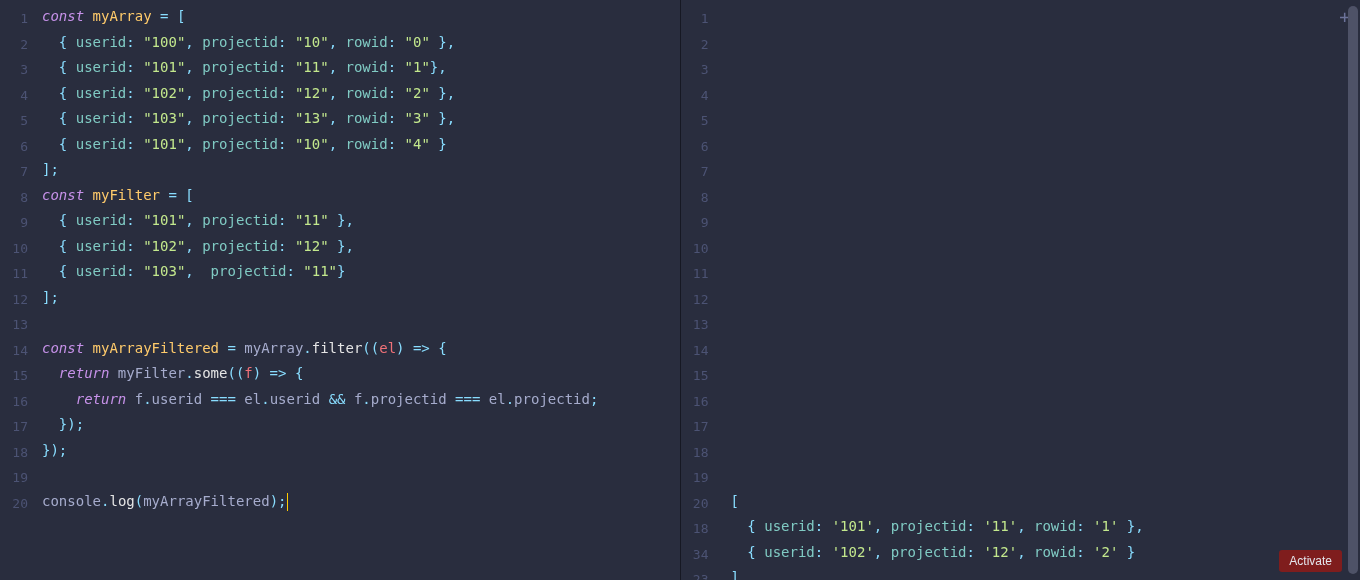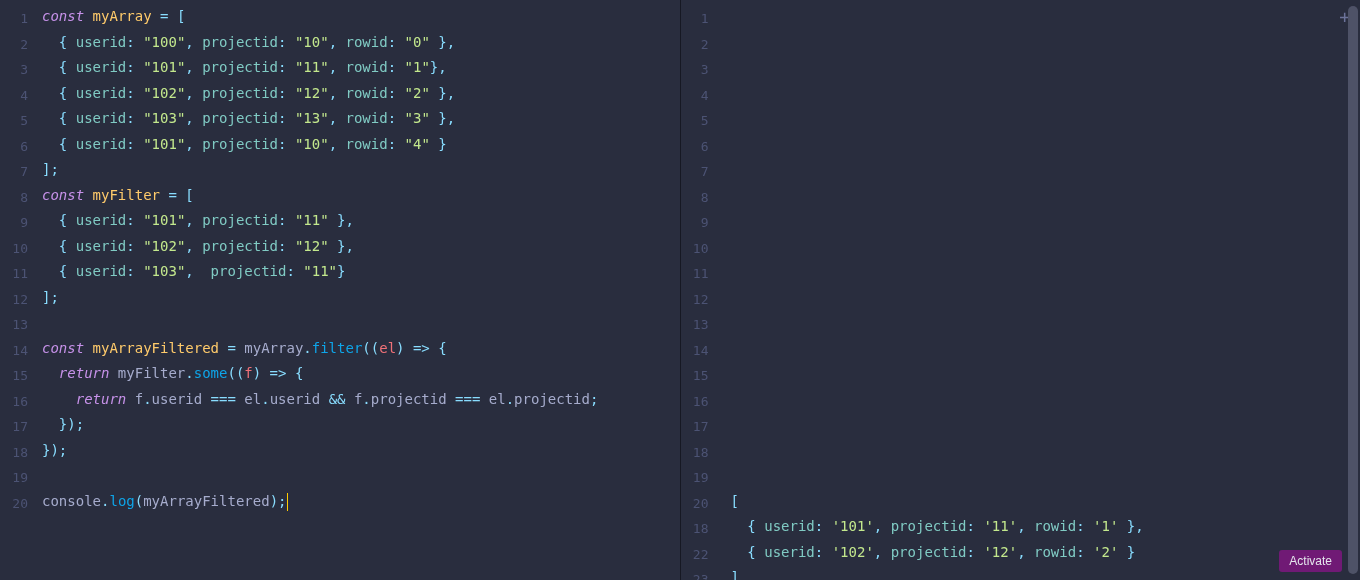--- a/index.html
+++ b/index.html
@@ -44,21 +44,21 @@
     height: 25.5px;
     line-height: 25.5px;
   }
   
   .kw  { color: #c792ea; font-style: italic; }
   .var { color: #f07178; }
   .def { color: #ffcb6b; }
   .op  { color: #89ddff; }
   .pun { color: #89ddff; }
   .str { color: #c3e88d; }
-  .fn  { color: #0ea5e9; }
+  .fn  { color: #e5e5e5; }
   .id  { color: #a6accd; }
   .prop{ color: #80cbc4; }
   .cursor {
     border-left: 1px solid #ffcc00;
     margin-left: 1px;
     display: inline-block;
     height: 18px;
     vertical-align: middle;
   }
   .add-btn {
@@ -68,21 +68,21 @@
     color: #6c739a;
     font-size: 18px;
     font-weight: 300;
     cursor: pointer;
     line-height: 1;
   }
   .activate-btn {
     position: absolute;
     bottom: 8px;
     right: 18px;
-    background: #701a75;
+    background: #7f1d1d;
     color: #e4e6ed;
     font-size: 12px;
     padding: 4px 10px;
     border-radius: 3px;
     font-family: sans-serif;
     cursor: pointer;
   }
   .scrollbar {
     position: absolute;
     right: 2px;
@@ -142,21 +142,21 @@
       <div class="ln">12</div>
       <div class="ln">13</div>
       <div class="ln">14</div>
       <div class="ln">15</div>
       <div class="ln">16</div>
       <div class="ln">17</div>
       <div class="ln">18</div>
       <div class="ln">19</div>
       <div class="ln">20</div>
       <div class="ln">18</div>
-      <div class="ln">22</div>
+      <div class="ln">34</div>
       <div class="ln">23</div>
     </div>
   <div class="code-area" id="code-right"><div class="line"></div><div class="line"></div><div class="line"></div><div class="line"></div><div class="line"></div><div class="line"></div><div class="line"></div><div class="line"></div><div class="line"></div><div class="line"></div><div class="line"></div><div class="line"></div><div class="line"></div><div class="line"></div><div class="line"></div><div class="line"></div><div class="line"></div><div class="line"></div><div class="line"></div><div class="line"><span class="pun">[</span></div><div class="line"><span>  </span><span class="pun">{ </span><span class="prop">userid</span><span class="op">:</span><span></span><span class="str"> '101'</span><span class="pun">,</span><span></span><span class="prop"> projectid</span><span class="op">:</span><span></span><span class="str"> '11'</span><span class="pun">,</span><span></span><span class="prop"> rowid</span><span class="op">:</span><span></span><span class="str"> '1' </span><span class="pun">},</span></div><div class="line"><span>  </span><span class="pun">{ </span><span class="prop">userid</span><span class="op">:</span><span></span><span class="str"> '102'</span><span class="pun">,</span><span></span><span class="prop"> projectid</span><span class="op">:</span><span></span><span class="str"> '12'</span><span class="pun">,</span><span></span><span class="prop"> rowid</span><span class="op">:</span><span></span><span class="str"> '2' </span><span class="pun">}</span></div><div class="line"><span class="pun">]</span></div></div>
   <div class="add-btn">+</div>
   <div class="scrollbar">
     <div class="scrollbar-thumb" style="height:100%"></div>
   </div>
   <div class="activate-btn">Activate</div>
 </div>
 

